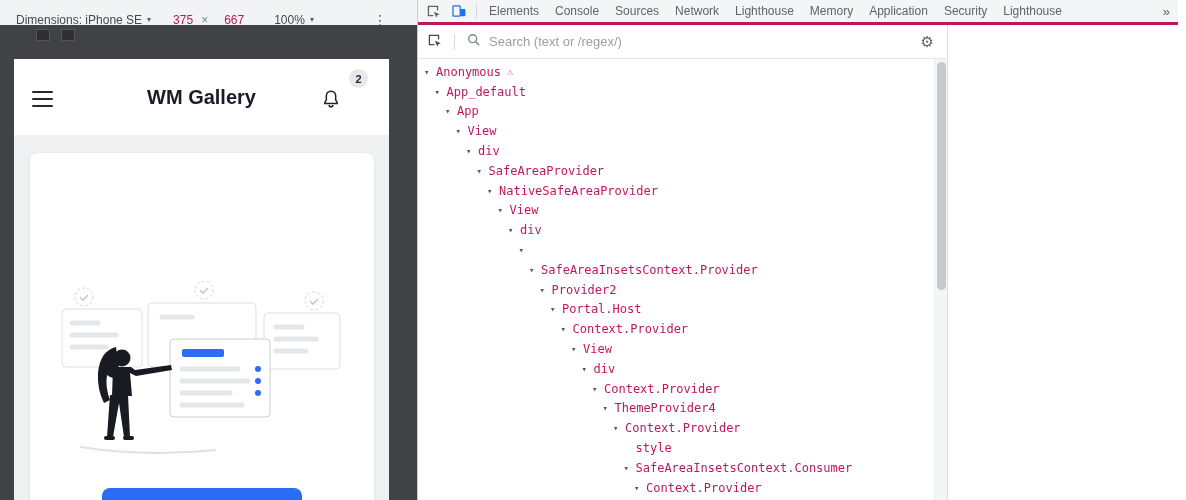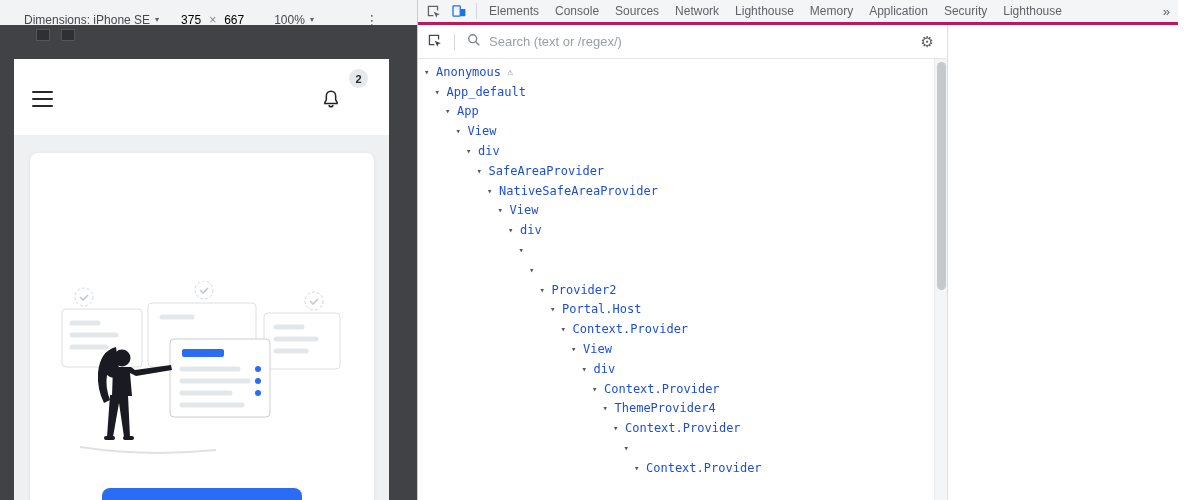--- a/index.html
+++ b/index.html
@@ -2,26 +2,26 @@
 <html><head>
 <meta charset="utf-8">
 <style>
   *{box-sizing:border-box;margin:0;padding:0}
   html,body{width:1186px;height:500px;overflow:hidden;background:#fff;
     font-family:"Liberation Sans","DejaVu Sans",sans-serif}
   .root{position:relative;width:1186px;height:500px}
 
   
   .device-toolbar{position:absolute;left:0;top:0;width:417px;height:40px;background:#f2f3f4;
-    border-bottom:1px solid #d6d8db;display:flex;align-items:center;font-size:12px;color:#45484c;padding:0 24px}
+    border-bottom:1px solid #d6d8db;display:flex;align-items:center;font-size:12px;color:#45484c;padding:0 16px}
   .dim-select,.zoom-select{display:flex;align-items:center;gap:5px;cursor:default}
   .caret{font-size:8px;color:#5f6368;line-height:1}
-  .dim-num{margin-left:22px;color:#000000}
+  .dim-num{margin-left:22px;color:#be185d}
   .dim-x{margin:0 8px;color:#80868b}
-  .dim-num + .dim-x + .dim-num{margin-left:0}
+  .dim-num + .dim-x + .dim-num{margin-left:8px}
   .zoom-select{margin-left:30px}
   .kebab{margin-left:auto;margin-right:14px;font-size:14px;color:#5f6368}
 
   .device-area{position:absolute;left:0;top:25px;width:417px;height:475px;background:#404245}
   .sq{position:absolute;width:14px;height:12px;background:#303034;border:1px solid #54545a}
   .sq1{left:36px;top:4px}.sq2{left:61px;top:4px}
 
   .phone{position:absolute;left:14px;top:34px;width:375px;height:441px;background:#fff;overflow:hidden}
   .phone-header{position:relative;height:76px;background:#fff}
   .hamburger{position:absolute;left:18px;top:32px;width:21px}
@@ -49,21 +49,21 @@
 
   .search-row{position:absolute;left:0;top:25px;width:528px;height:34px;background:#fff;border-bottom:1px solid #e4e6e8;
     display:flex;align-items:center;padding:0 8px;gap:8px}
   .placeholder{font-size:13px;color:#9aa0a6;flex:1}
   .gear{margin-right:4px;font-size:15px;color:#5f6368}
 
   .tree{position:absolute;left:0;top:59px;width:516px;bottom:0;background:#fff;overflow:hidden;padding-top:3px;
     font-family:"DejaVu Sans Mono","Liberation Mono",monospace;font-size:12px}
   .tree-row{height:19.8px;display:flex;align-items:center;white-space:nowrap}
   .twisty{display:inline-block;width:12px;font-size:9px;color:#54595e;flex:none}
-  .tname{color:#1d4ed8}
+  .tname{color:#be185d}
   .warn{margin-left:6px;font-size:10px;color:#8a9097}
 
   .scrollbar{position:absolute;left:516px;top:59px;width:13px;bottom:0;background:#f4f5f6;border-left:1px solid #ececee}
   .thumb{position:absolute;left:2px;top:3px;width:9px;height:228px;background:#c6c9cc;border-radius:5px}
   .right-pane{position:absolute;left:529px;top:25px;right:0;bottom:0;background:#fff;border-left:1px solid #dcdee0}
 </style>
 </head>
 <body>
 
 <div class="root">
@@ -87,20 +87,21 @@
     <div class="sq sq1"></div>
     <div class="sq sq2"></div>
 
     <div class="phone">
       <div class="phone-header">
         <div class="hamburger">
             <i></i>
             <i></i>
             <i></i>
           </div>
+        <div class="app-title">WM Gallery</div>
         <div class="bell">
           <svg width="20" height="23" viewBox="0 0 24 26">
             <path d="M12 3c-3.3 0-5.6 2.5-5.6 5.8v4.6L4.6 16.6v1.2h14.8v-1.2l-1.8-3.2V8.8C17.6 5.5 15.3 3 12 3z" fill="none" stroke="#20222b" stroke-width="1.8"></path>
             <path d="M9.8 19.6a2.2 2.2 0 0 0 4.4 0" fill="none" stroke="#20222b" stroke-width="1.8"></path>
           </svg>
         </div>
         <div class="nbadge">2</div>
       </div>
 
       <div class="phone-body">
@@ -263,20 +264,21 @@
         </div>
         <div class="tree-row" style="padding-left: 90px;">
           <span class="twisty">▾</span>
           <span class="tname">div</span>
         </div>
         <div class="tree-row" style="padding-left: 100.5px;">
           <span class="twisty">▾</span>
         </div>
         <div class="tree-row" style="padding-left: 111px;">
           <span class="twisty">▾</span>
+          <span class="tname">SafeAreaInsetsContext.Provider</span>
         </div>
         <div class="tree-row" style="padding-left: 121.5px;">
           <span class="twisty">▾</span>
           <span class="tname">Provider2</span>
         </div>
         <div class="tree-row" style="padding-left: 132px;">
           <span class="twisty">▾</span>
           <span class="tname">Portal.Host</span>
         </div>
         <div class="tree-row" style="padding-left: 142.5px;">
@@ -297,21 +299,26 @@
         </div>
         <div class="tree-row" style="padding-left: 184.5px;">
           <span class="twisty">▾</span>
           <span class="tname">ThemeProvider4</span>
         </div>
         <div class="tree-row" style="padding-left: 195px;">
           <span class="twisty">▾</span>
           <span class="tname">Context.Provider</span>
         </div>
         <div class="tree-row" style="padding-left: 205.5px;">
-          <span class="twisty">▾</span>
+          <span class="twisty" style="visibility: hidden;">▾</span>
+          <span class="tname">style</span>
+        </div>
+        <div class="tree-row" style="padding-left: 205.5px;">
+          <span class="twisty">▾</span>
+          <span class="tname">SafeAreaInsetsContext.Consumer</span>
         </div>
         <div class="tree-row" style="padding-left: 216px;">
           <span class="twisty">▾</span>
           <span class="tname">Context.Provider</span>
         </div>
       </div>
 
     <div class="scrollbar">
       <div class="thumb"></div>
     </div>

